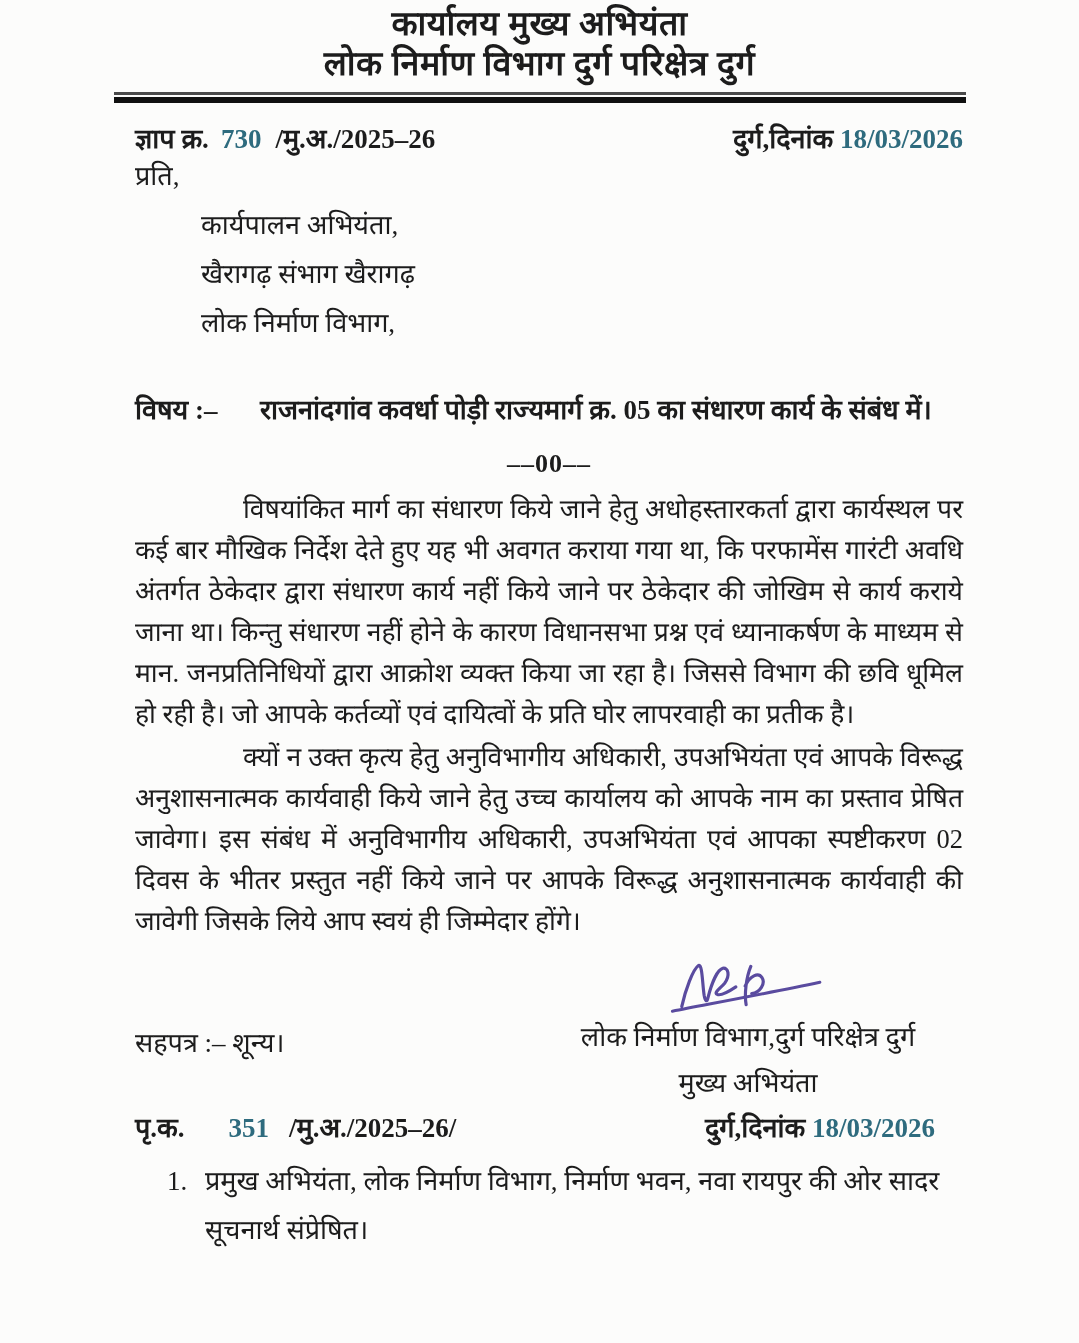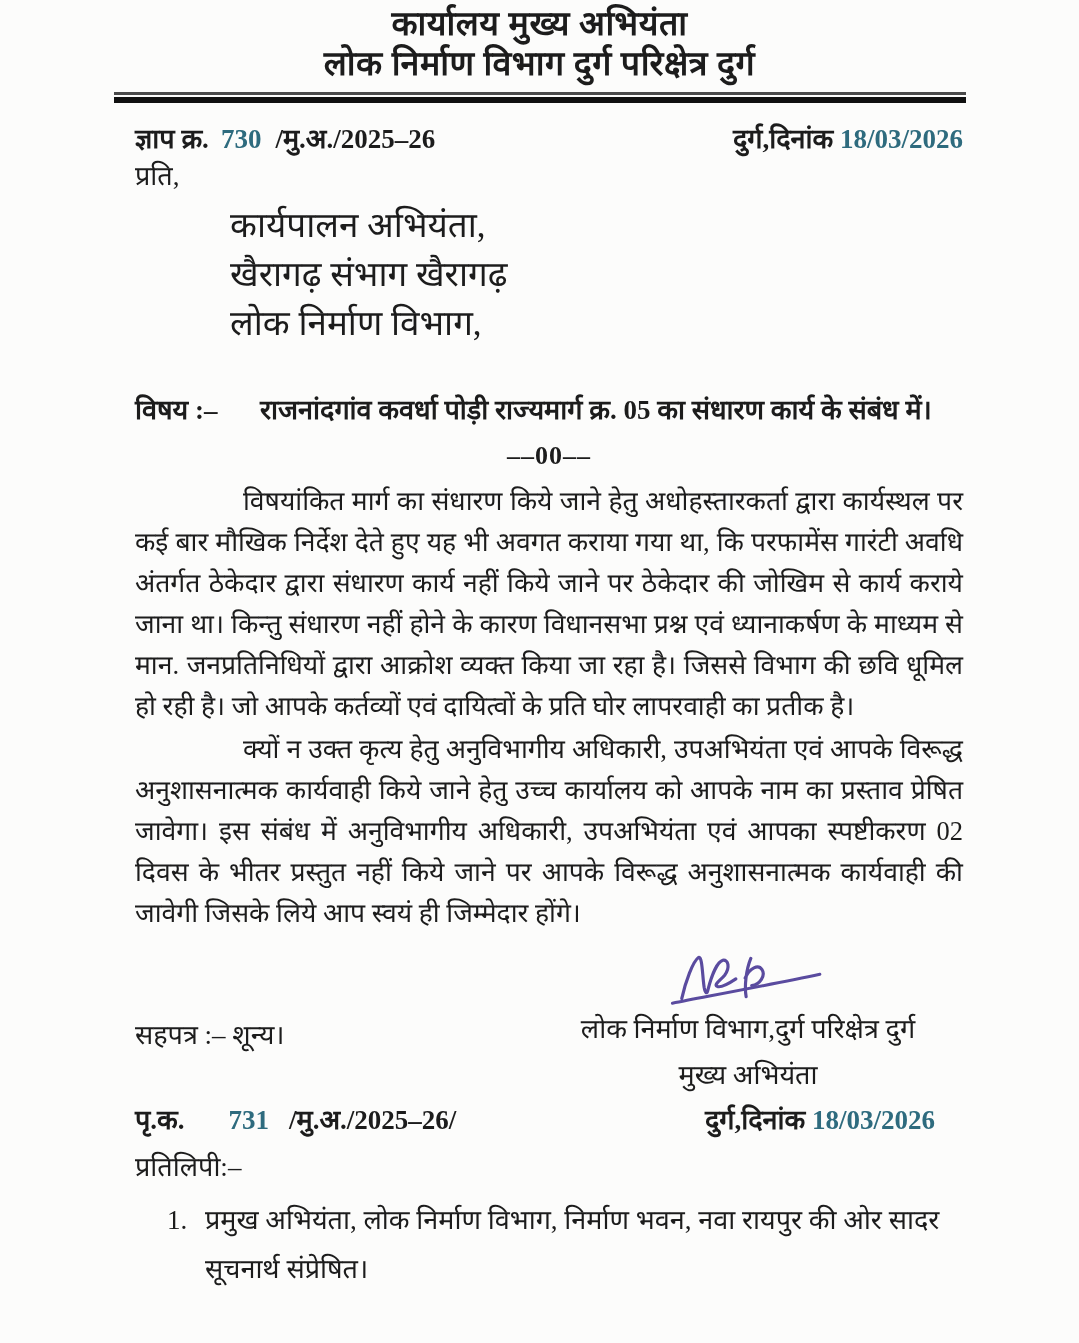--- a/index.html
+++ b/index.html
@@ -17,26 +17,26 @@
   .rule .thin{height:3px;background:#4a4a4a;}
   .rule .thick{height:6px;background:#101010;margin-top:2px;}
   
   .content{margin:0 116px 0 135px;}
   .refrow{display:flex;justify-content:space-between;margin-top:16px;font-size:27px;font-weight:600;align-items:baseline;gap:32px;}
   .refleft,.refright{white-space:nowrap;}
   .num{color:#2e6b7e;}
   .refrow .gap-l{display:inline-block;width:12px;}
   .refrow .gap-r{display:inline-block;width:14px;}
   .salutation{font-size:27px;}
-  .addr{margin-left:95px;margin-top:8px;font-size:35px;line-height:49px;}
+  .addr{margin-left:66px;margin-top:8px;font-size:27px;line-height:49px;}
   
   .subjectrow{display:flex;margin-top:42px;font-size:27px;font-weight:600;}
   .subjectrow .lbl{width:125px;flex:0 0 auto;}
   .subjectrow .txt{flex:1;}
-  .sep{text-align:center;font-size:26px;font-weight:600;margin-top:14px;letter-spacing:1px;}
+  .sep{text-align:center;font-size:26px;font-weight:600;margin-top:22px;letter-spacing:1px;}
   
   .para{font-size:26.5px;line-height:41px;text-align:justify;text-indent:108px;margin-top:10px;}
   .para.second{margin-top:2px;}
   
   .signoff{display:flex;justify-content:space-between;margin-top:16px;align-items:flex-end;}
   .enclosure{font-size:27px;padding-bottom:46px;}
   .signblock{width:430px;text-align:center;font-size:27px;line-height:46px;}
   .signblock .sig{height:56px;position:relative;}
   .signblock svg{display:block;margin:0 auto;}
   .endorsement{display:flex;justify-content:space-between;margin-top:2px;font-size:27px;font-weight:600;align-items:baseline;}
@@ -100,28 +100,27 @@
             <path d="M14,57 C55,49 120,37 172,26" stroke="#5a4b9f" stroke-width="3.2" stroke-linecap="round"></path>
           </svg>
         </div>
         <div>लोक निर्माण विभाग,दुर्ग परिक्षेत्र दुर्ग</div>
         <div>मुख्य अभियंता</div>
       </div>
     </div>
 
     <div class="endorsement">
       <div>
-        <span>पृ.क.</span><span class="gap-l2"></span><span class="num">731</span><span class="gap-r2"></span><span>/मु.अ./2025–26/</span>
+        <span>पृ.क.</span><span class="gap-l2"></span><span class="num">351</span><span class="gap-r2"></span><span>/मु.अ./2025–26/</span>
       </div>
       <div class="right">
         <span>दुर्ग,दिनांक</span>
         <span class="num">18/03/2026</span>
       </div>
     </div>
 
-    <div class="copies-heading">प्रतिलिपी:–</div>
     <div class="copy-item">
       <div class="no">1.</div>
       <div class="txt">प्रमुख अभियंता, लोक निर्माण विभाग, निर्माण भवन, नवा रायपुर की ओर सादर सूचनार्थ संप्रेषित।</div>
     </div>
 
   </div>
 </div>
 
 </body></html>

